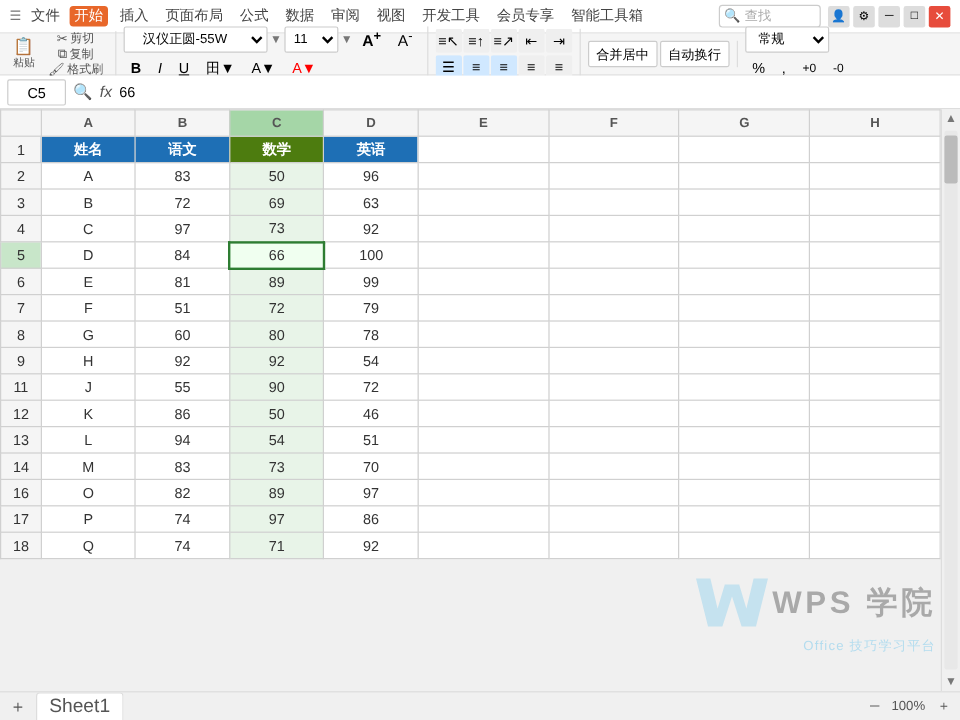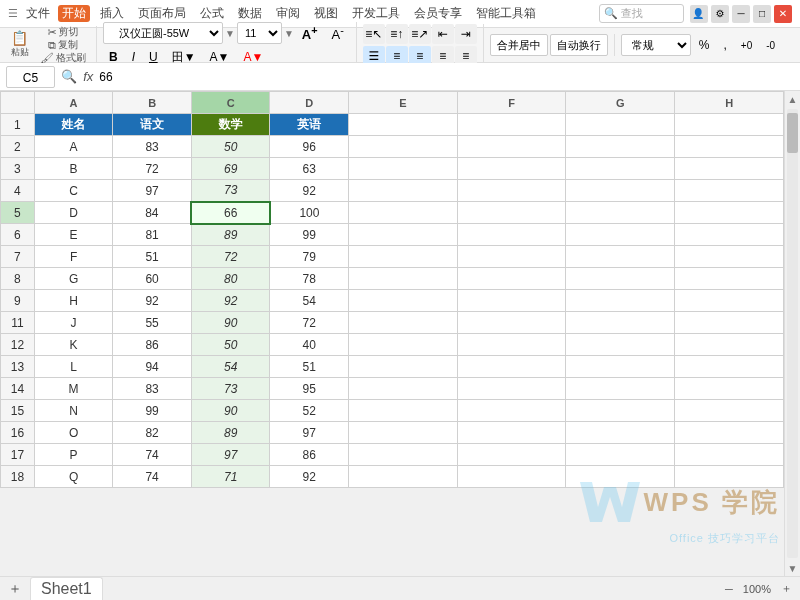--- a/index.html
+++ b/index.html
@@ -44,21 +44,21 @@
     .col-A { width: 65px; }
     .col-B { width: 65px; }
     .col-C { width: 65px; background: #e8f4e8 !important; }
     .col-D { width: 65px; }
     .col-E { width: 80px; }
     .col-F { width: 80px; }
     .col-G { width: 80px; }
     .col-H { width: 80px; }
 
     .selected-cell { border: 2px solid #2e7d32 !important; background: #f0fff0 !important; }
-    .selected-col { background: #e8f4e8 !important; font-style: italic; }
+    .selected-col { background: #e8f4e8 !important; }
 
     
     .red-text { color: #d32f2f; }
 
     
     .rn { background: #f5f5f5 !important; color: #555; font-size: 11px; }
     .rn-selected { background: #c8e6c9 !important; }
 
     
     .right-scrollbar { width: 16px; background: #f0f0f0; border-left: 1px solid #ddd; display: flex; flex-direction: column; }
@@ -186,21 +186,21 @@
         </div>
       </div>
 
       <div class="toolbar-group">
         <div style="display:flex;gap:2px;">
           <button class="merge-btn">合并居中</button>
           <button class="wrap-btn">自动换行</button>
         </div>
       </div>
 
-      <div style="display:flex;gap:2px;">
+      <div style="display:flex;flex-direction:column;gap:2px;">
         <select class="num-fmt" style="width:70px;">
           <option value="常规">常规</option>
         </select>
         <div style="display:flex;gap:2px;">
           <button class="format-btn">%</button>
           <button class="format-btn">,</button>
           <button class="format-btn" style="font-size:10px;">+0</button>
           <button class="format-btn" style="font-size:10px;">-0</button>
         </div>
       </div>
@@ -363,21 +363,21 @@
             <td></td>
             <td></td>
             <td></td>
           </tr>
 
           <tr>
             <td class="rn">12</td>
             <td>K</td>
             <td class="red-text">86</td>
             <td class="red-text selected-col">50</td>
-            <td class="red-text">40</td>
+            <td class="red-text">46</td>
             <td></td>
             <td></td>
             <td></td>
             <td></td>
           </tr>
 
           <tr>
             <td class="rn">13</td>
             <td>L</td>
             <td class="red-text">94</td>
@@ -387,38 +387,27 @@
             <td></td>
             <td></td>
             <td></td>
           </tr>
 
           <tr>
             <td class="rn">14</td>
             <td>M</td>
             <td class="red-text">83</td>
             <td class="red-text selected-col">73</td>
-            <td class="red-text">95</td>
-            <td></td>
-            <td></td>
-            <td></td>
-            <td></td>
-          </tr>
-
-          <tr>
-            <td class="rn">15</td>
-            <td>N</td>
-            <td class="red-text">99</td>
-            <td class="red-text selected-col">90</td>
-            <td class="red-text">52</td>
-            <td></td>
-            <td></td>
-            <td></td>
-            <td></td>
-          </tr>
+            <td class="red-text">70</td>
+            <td></td>
+            <td></td>
+            <td></td>
+            <td></td>
+          </tr>
+
 
           <tr>
             <td class="rn">16</td>
             <td>O</td>
             <td class="red-text">82</td>
             <td class="red-text selected-col">89</td>
             <td class="red-text">97</td>
             <td></td>
             <td></td>
             <td></td>
@@ -459,21 +448,21 @@
       </div>
       <div class="scroll-arrow">▼</div>
     </div>
 
     <div class="wps-watermark">
       <div class="wps-logo">
 
         <svg width="60" height="50" viewBox="0 0 60 50">
           <polygon points="0,5 12,5 18,30 24,10 36,10 42,30 48,5 60,5 50,45 38,45 30,20 22,45 10,45" fill="#5abfec" opacity="0.7"></polygon>
         </svg>
-        <span style="font-size:26px;color:#a16207;font-weight:bold;letter-spacing:3px;">WPS 学院</span>
+        <span style="font-size:26px;color:#404040;font-weight:bold;letter-spacing:3px;">WPS 学院</span>
       </div>
       <div style="font-size:11px;color:#5abfec;letter-spacing:1px;text-align:right;margin-top:4px;">Office 技巧学习平台</div>
     </div>
   </div>
 
   <div class="bottom-bar">
     <span style="font-size:14px;cursor:pointer;">＋</span>
     <div class="sheet-tab">Sheet1</div>
     <div class="status-right">
       <span style="cursor:pointer;">─</span>

